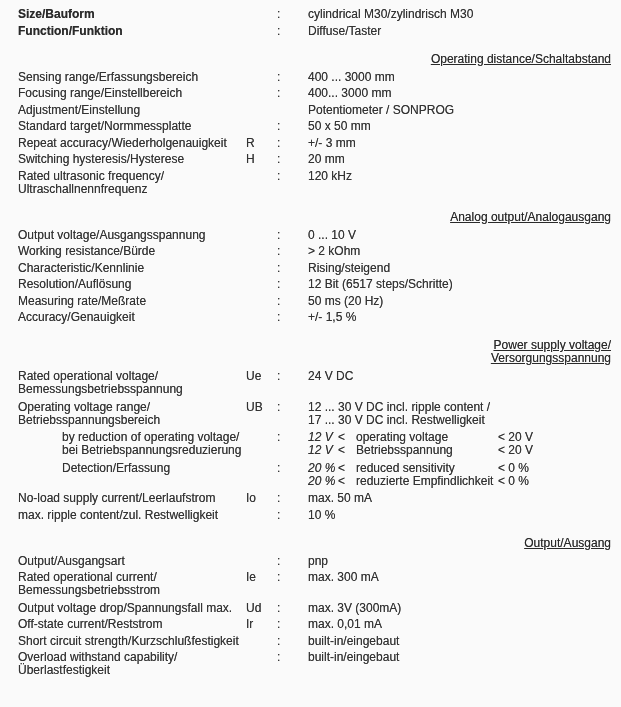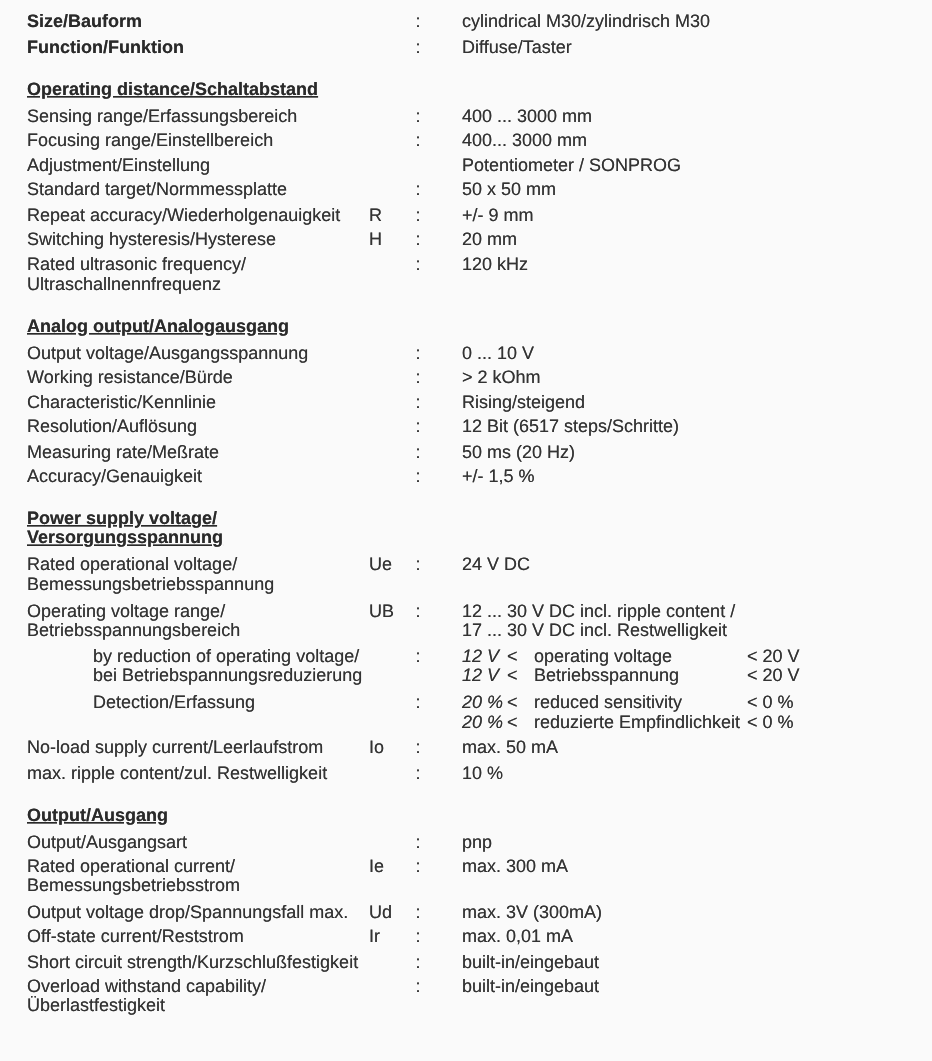--- a/index.html
+++ b/index.html
@@ -15,23 +15,24 @@
     box-sizing: border-box;
     width: 621px;
     height: 707px;
     padding: 8px 10px 0 18px;
     color: #333333;
     font-size: 12px;
     line-height: 13px;
     text-shadow: 0 0 0.4px #6a6a6a;
   }
   .heading {
-    font-weight: bold;
+    font-weight: normal;
     color: #2a2a2a;
     margin: 15px 0 5px 0;
+    text-align: right;
   }
   .heading .hline {
     text-decoration: underline;
   }
   .row {
     display: flex;
     align-items: flex-start;
     margin-bottom: 3.5px;
   }
   .row.multi { margin-bottom: 4.5px; }
@@ -119,21 +120,21 @@
           <div class="vline">50 x 50 mm</div>
         </div>
       </div>
       <div class="row">
         <div class="cell label">
           <div class="label-line">Repeat accuracy/Wiederholgenauigkeit</div>
         </div>
         <div class="cell symbol">R</div>
         <div class="cell colon">:</div>
         <div class="cell value">
-          <div class="vline">+/- 9 mm</div>
+          <div class="vline">+/- 3 mm</div>
         </div>
       </div>
       <div class="row">
         <div class="cell label">
           <div class="label-line">Switching hysteresis/Hysterese</div>
         </div>
         <div class="cell symbol">H</div>
         <div class="cell colon">:</div>
         <div class="cell value">
           <div class="vline">20 mm</div>

